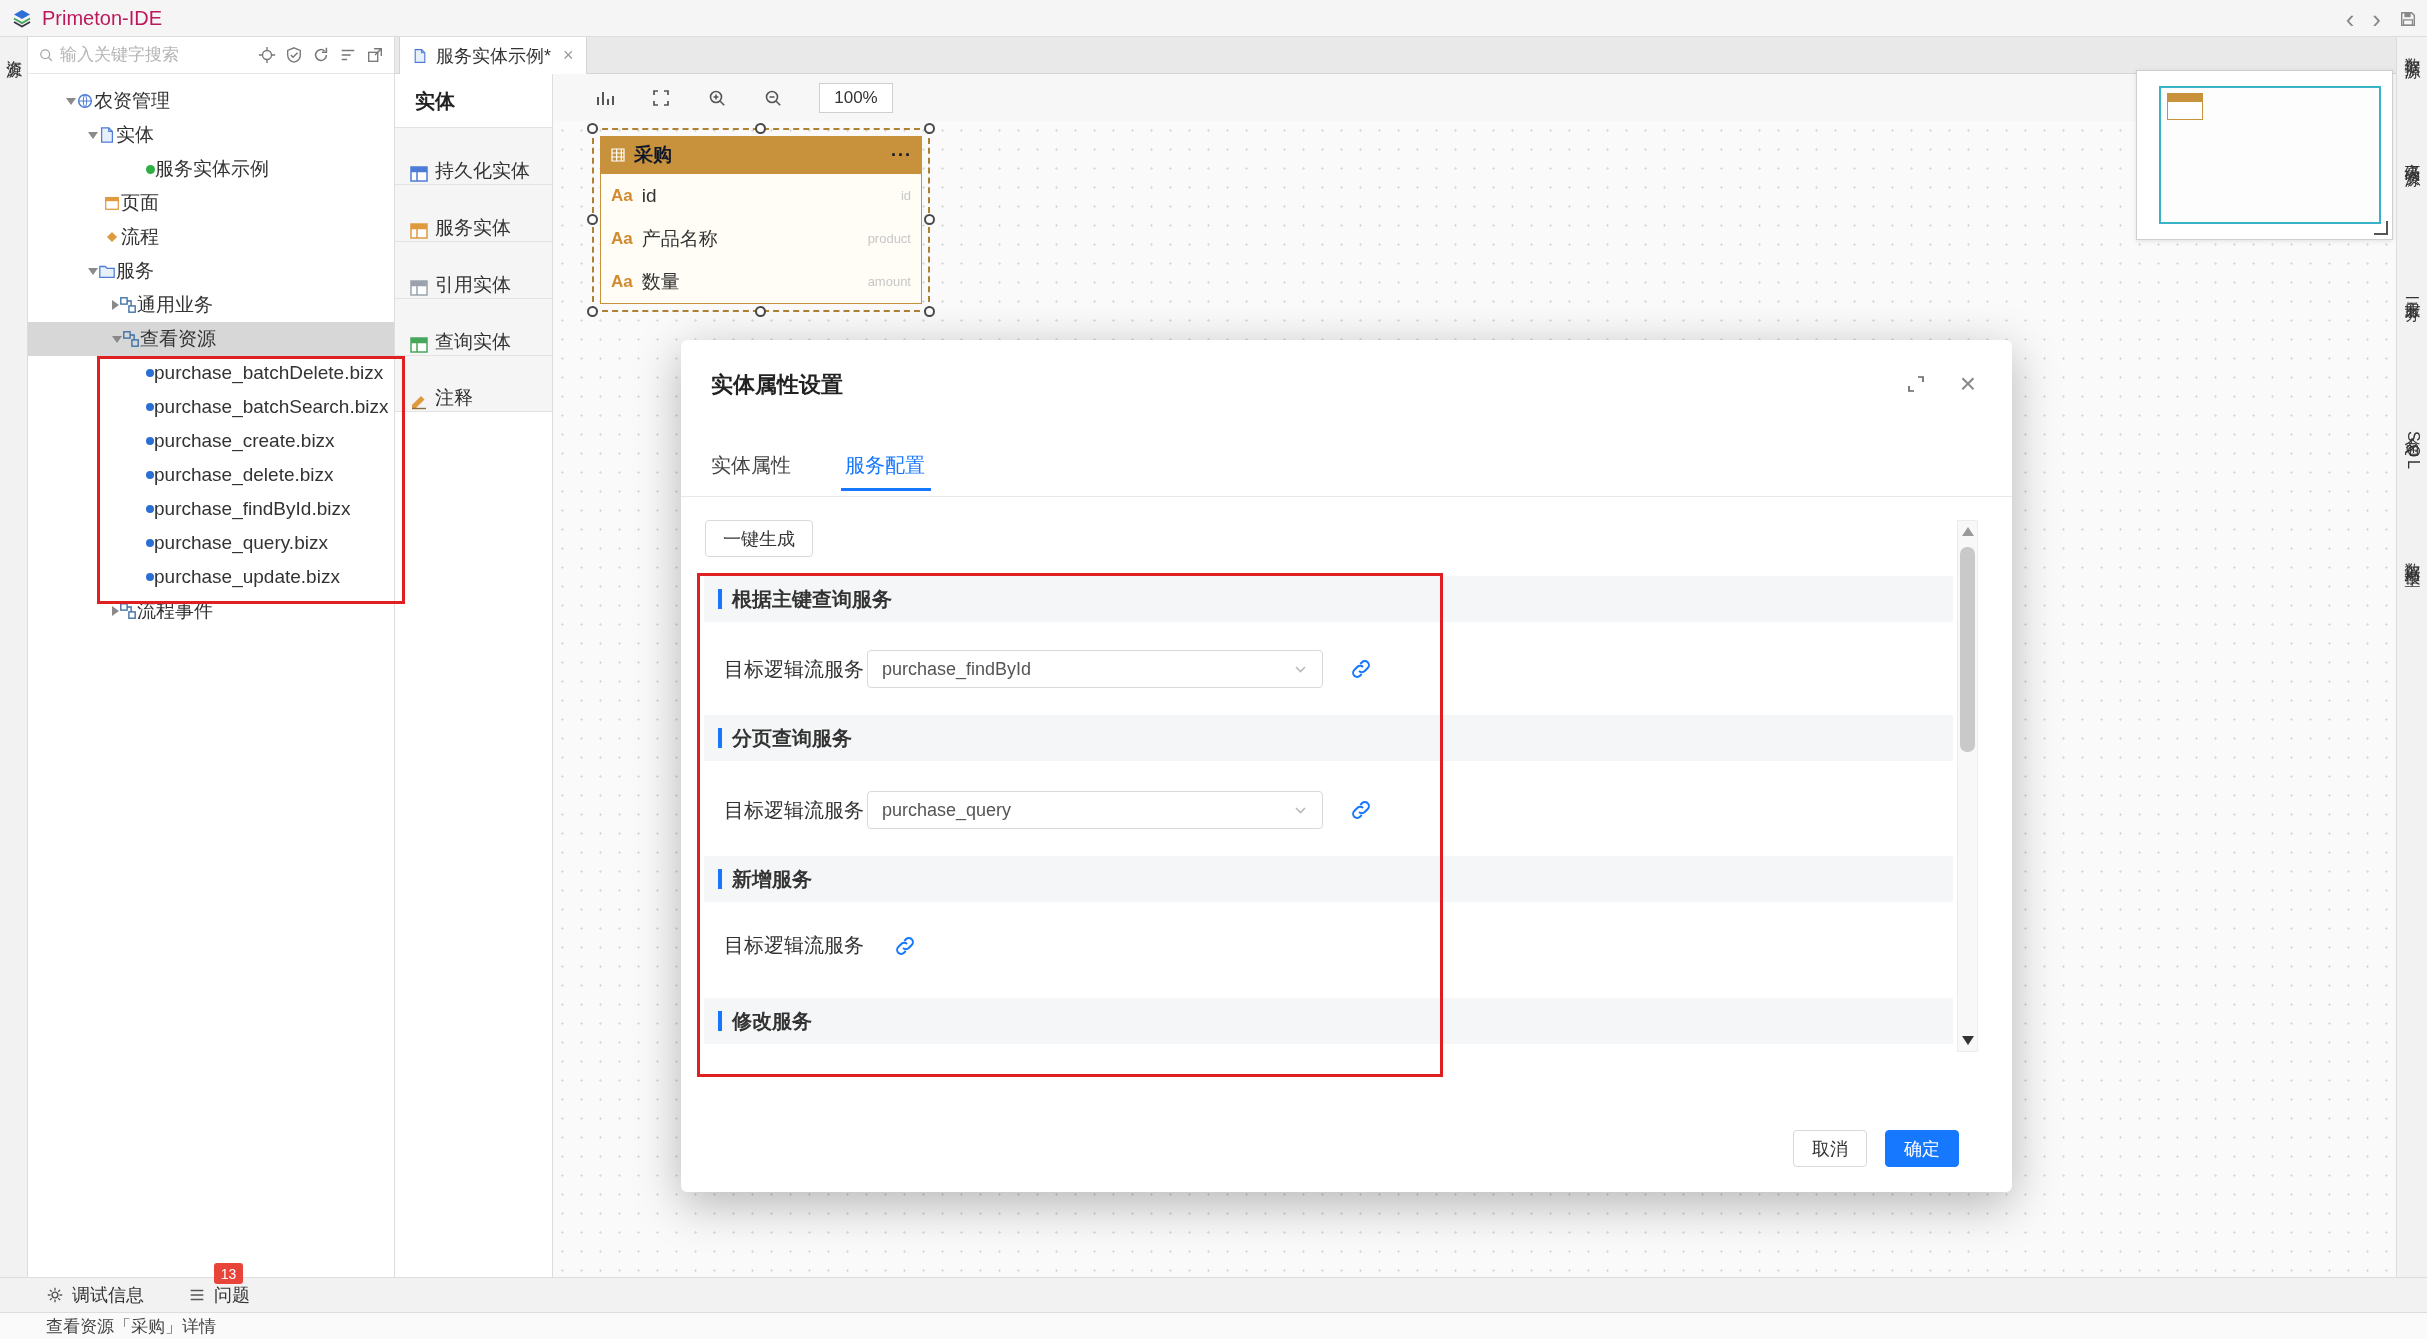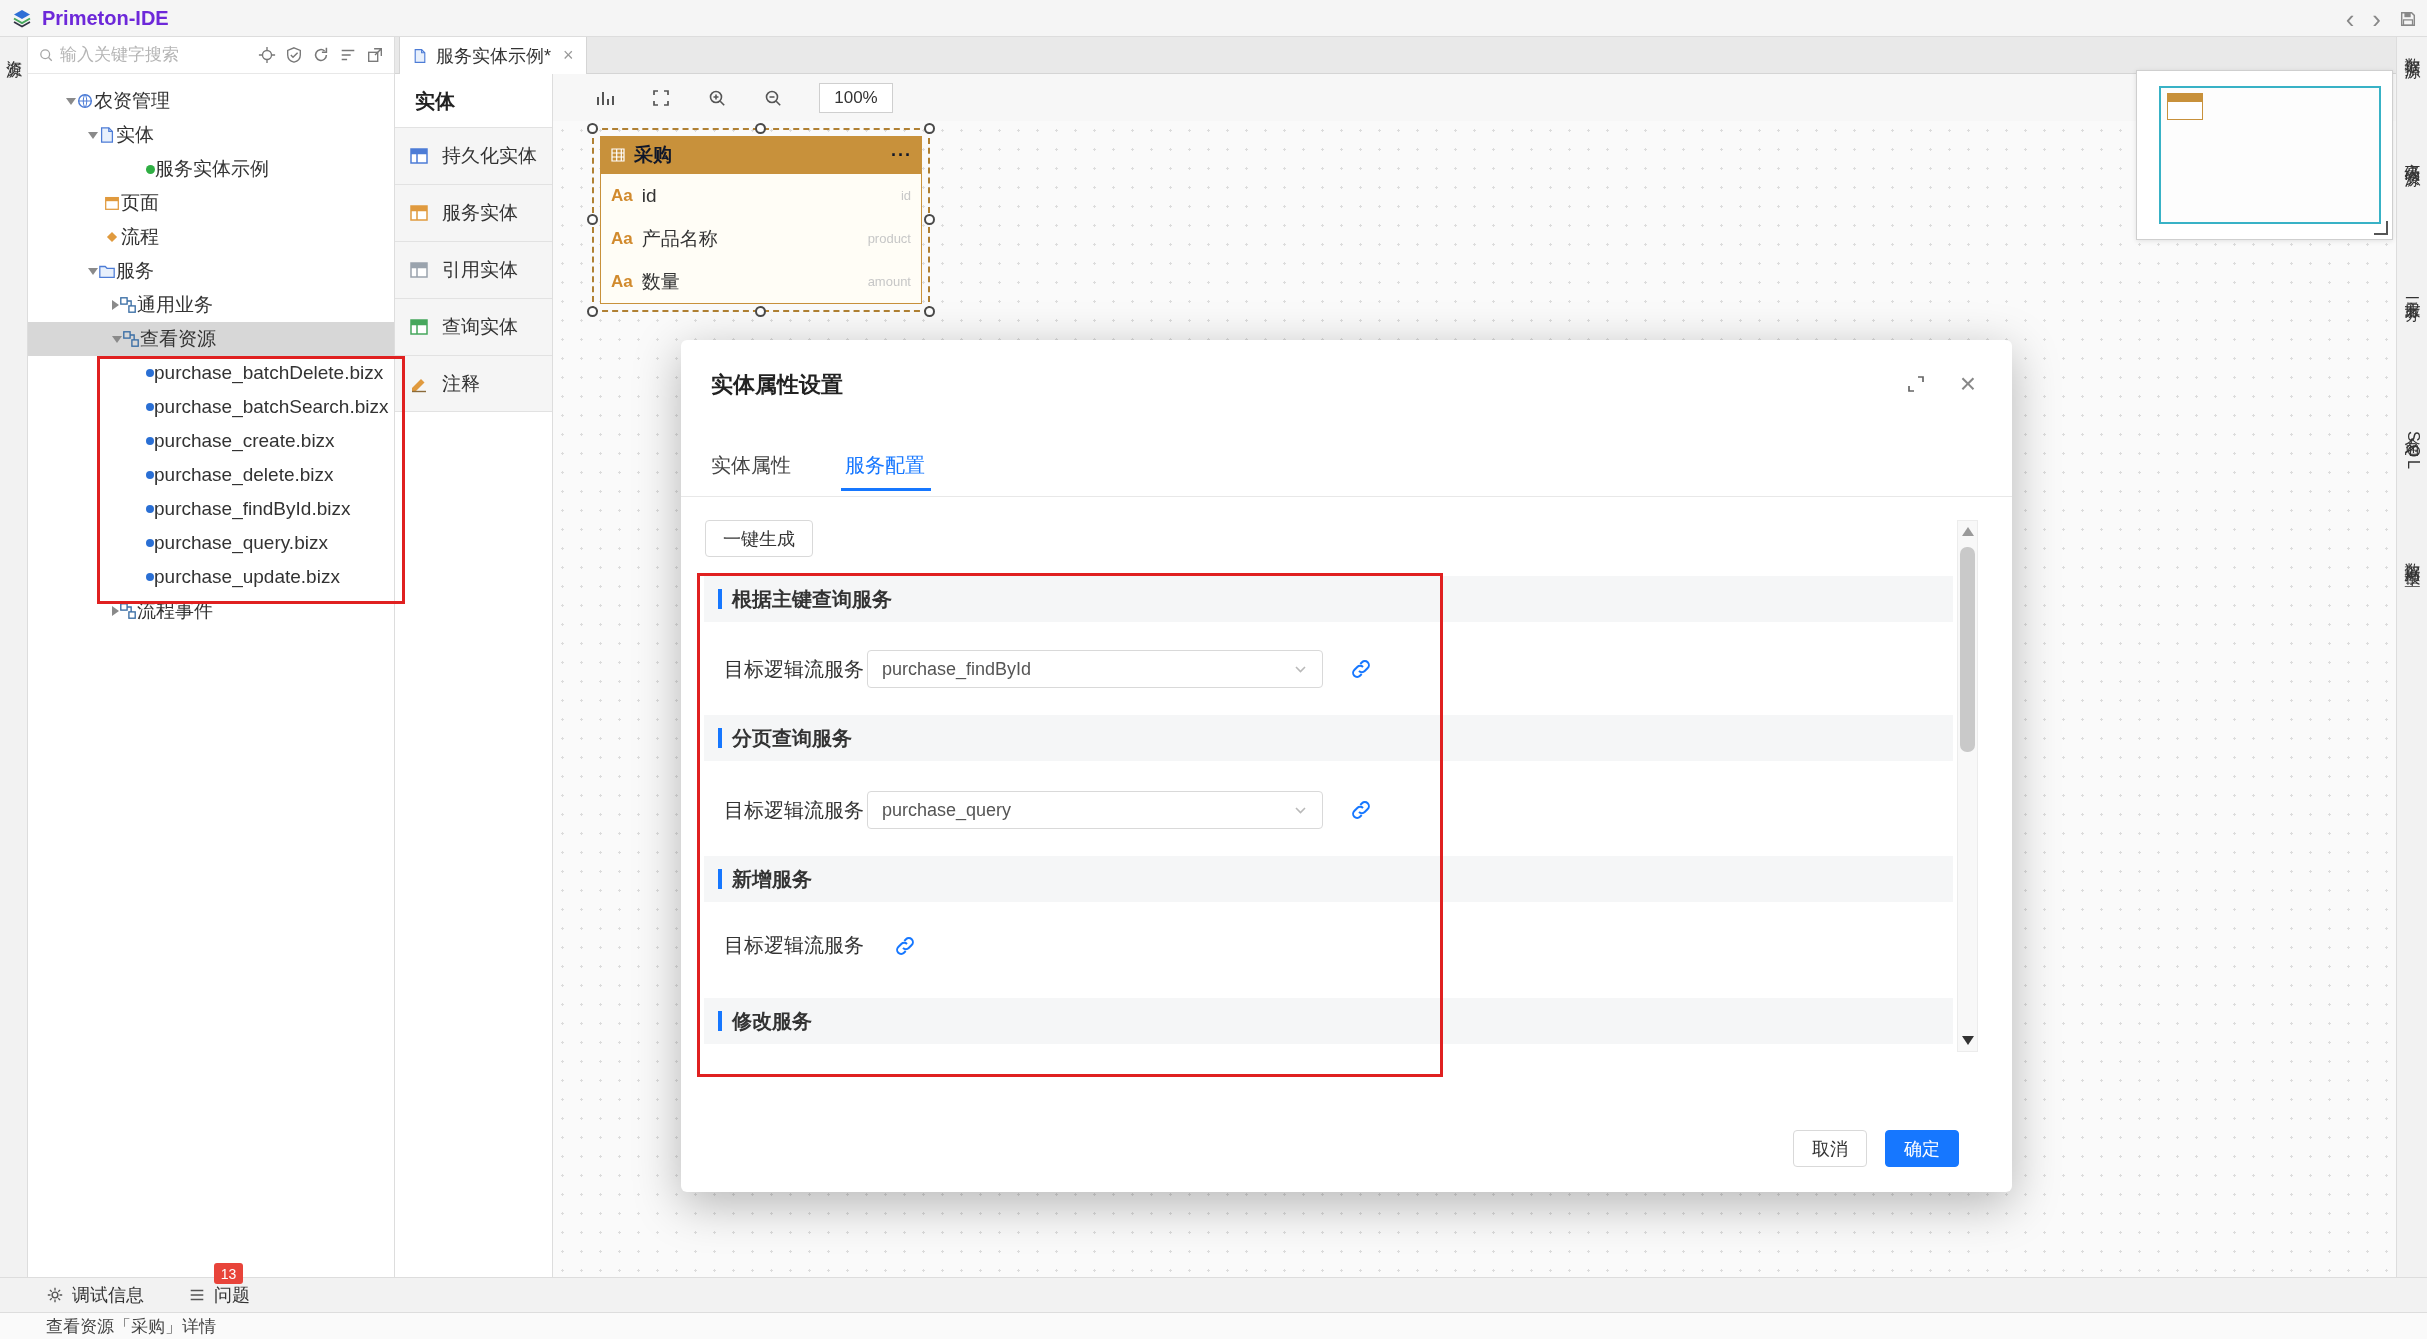--- a/index.html
+++ b/index.html
@@ -2,21 +2,21 @@
 <html><head>
 <meta charset="utf-8">
 <style>
 *{box-sizing:border-box;margin:0;padding:0}
 html,body{margin:0;padding:0}
 body{font-family:"Liberation Sans","DejaVu Sans",sans-serif;background:#999}
 .app{position:relative;width:2427px;height:1339px;background:#fff;overflow:hidden;color:#333;font-size:19px}
 
 
 .titlebar{position:absolute;left:0;top:0;width:2427px;height:37px;background:#f5f5f5;border-bottom:1px solid #ddd;display:flex;align-items:center;padding:0 12px;gap:10px;z-index:12}
-.titlebar .title{font-weight:bold;font-size:20px;color:#6d28d9}
+.titlebar .title{font-weight:normal;font-size:20px;color:#be185d}
 .tb-right{position:absolute;right:10px;top:0;height:37px;display:flex;align-items:center;gap:18px;color:#888;font-size:26px}
 .tb-right .navg{line-height:1;cursor:default}
 
 
 .left-rail{position:absolute;left:0;top:37px;width:28px;height:1240px;background:#f2f2f2;border-right:1px solid #ddd;z-index:5}
 .vtab{position:absolute;left:50%;transform:translateX(-50%);writing-mode:vertical-rl;letter-spacing:3px;font-size:16px;color:#333;white-space:nowrap}
 
 
 .explorer{position:absolute;left:28px;top:37px;width:367px;height:1240px;background:#fff;border-right:1px solid #ddd;z-index:5}
 .exp-head{height:37px;display:flex;align-items:center;padding:0 10px;border-bottom:1px solid #e8e8e8;gap:8px}
@@ -32,21 +32,21 @@
 .dot{width:9px;height:9px;border-radius:50%;flex:none}
 .dot.green{background:#2fae43}.dot.blue{background:#2a6fd4;width:8px;height:8px}
 .p38{padding-left:38px}.p60{padding-left:60px}.p75{padding-left:75px}.p84{padding-left:84px}.p118{padding-left:118px}
 .ic18{width:18px;height:18px;flex:none}
 .ic20{width:20px;height:20px;flex:none}
 .ic16{width:16px;height:16px;flex:none}
 
 
 .palette{position:absolute;left:395px;top:74px;width:158px;height:1203px;background:#fff;border-right:1px solid #ddd;z-index:5}
 .palette .phead{font-size:20px;font-weight:bold;color:#222;padding:14px 0 12px 20px}
-.pitem{height:57px;background:#f5f5f5;border-top:1px solid #e2e2e2;display:flex;align-items:center;gap:13px;padding-left:14px;font-size:19px;color:#333;cursor:default}
+.pitem{height:57px;background:#f5f5f5;border-top:1px solid #e2e2e2;display:flex;align-items:flex-end;gap:6px;padding-left:14px;font-size:19px;color:#333;cursor:default}
 .pitem:last-child{border-bottom:1px solid #e2e2e2}
 
 
 .tabbar{position:absolute;left:395px;top:37px;width:2001px;height:37px;background:#e9e9e9;border-bottom:1px solid #d5d5d5;z-index:6}
 .tab{position:absolute;left:4px;top:0;height:37px;background:#fff;display:flex;align-items:center;gap:8px;padding:0 12px;border-right:1px solid #d5d5d5;border-left:1px solid #d5d5d5;font-size:18px}
 .tab .close{color:#999;font-size:18px;margin-left:4px;cursor:pointer}
 .toolbar{position:absolute;left:553px;top:74px;width:1843px;height:47px;background:#f7f7f7;display:flex;align-items:center;gap:36px;padding-left:42px;z-index:5}
 .zoombox{width:74px;height:30px;border:1px solid #cfcfcf;background:#fff;display:flex;align-items:center;justify-content:center;font-size:17px;color:#333}
 .canvas{position:absolute;left:553px;top:121px;width:1843px;height:1156px;background-color:#fafafa;background-image:radial-gradient(#dcdcdc 1.2px,transparent 1.4px);background-size:19px 19px;z-index:4}
 

